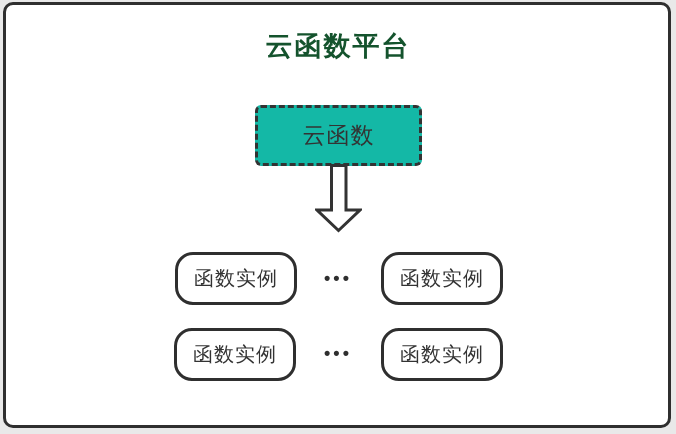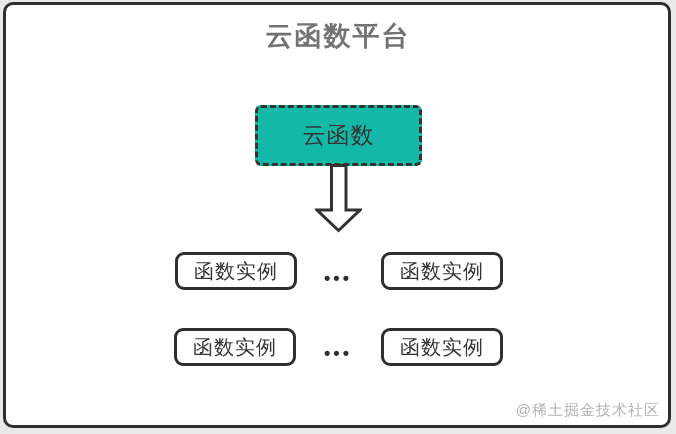--- a/index.html
+++ b/index.html
@@ -21,27 +21,27 @@
     width: 668px;
     height: 426px;
     box-sizing: border-box;
     background: #ffffff;
     border: 3px solid #2f2f2f;
     border-radius: 10px;
   }
   .title {
     position: absolute;
     left: 0;
-    top: 18px;
+    top: 28px;
     width: 100%;
     text-align: center;
     font-size: 27px;
     font-weight: bold;
     letter-spacing: 2px;
-    color: #737373;
+    color: #14532d;
   }
   .dashed-box {
     position: absolute;
     left: 255px;
     top: 105px;
     width: 167px;
     height: 61px;
     box-sizing: border-box;
     border: 3px dashed #333333;
     border-radius: 6px;
@@ -56,24 +56,24 @@
   .down-arrow {
     position: absolute;
     left: 315px;
     top: 164px;
     width: 47px;
     height: 69px;
   }
   .inst-box {
     position: absolute;
     width: 122px;
-    height: 38px;
+    height: 53px;
     box-sizing: border-box;
     border: 3px solid #2f2f2f;
-    border-radius: 9px;
+    border-radius: 18px;
     background: #ffffff;
     display: flex;
     align-items: center;
     justify-content: center;
     font-size: 20px;
     letter-spacing: 1px;
     color: #333333;
   }
   .r1l { left: 175px; top: 252px; }
   .r1r { left: 381px; top: 252px; }
@@ -130,15 +130,14 @@
   <div class="inst-box r2l">
     <span>函数实例</span>
   </div>
 
   <div class="dots dots-r2">•••</div>
 
   <div class="inst-box r2r">
     <span>函数实例</span>
   </div>
 
-  <div class="watermark">@稀土掘金技术社区</div>
 
 </div>
 
 </body></html>

